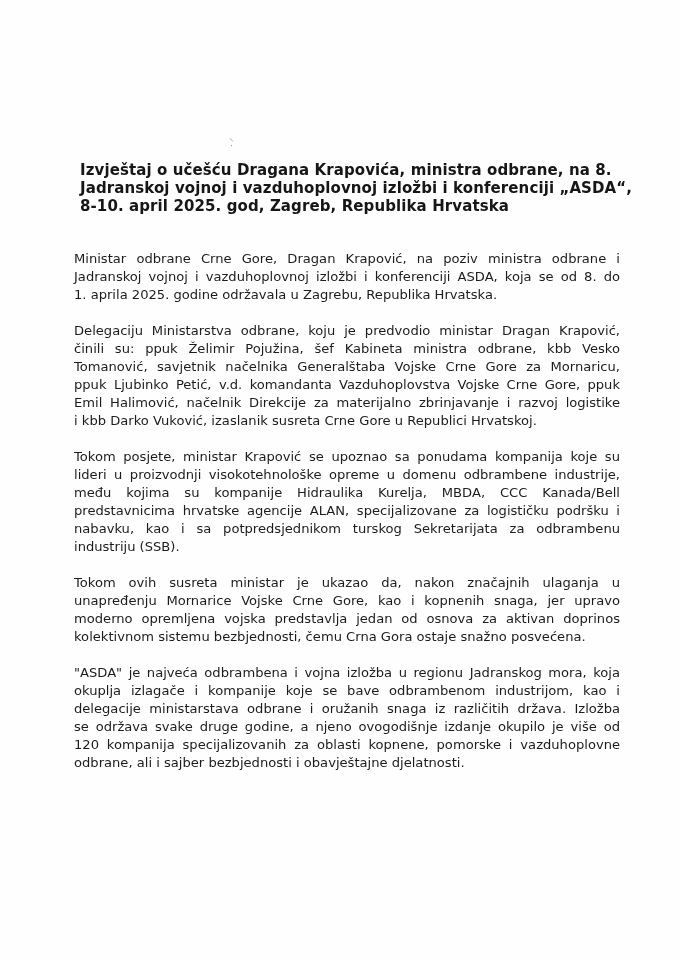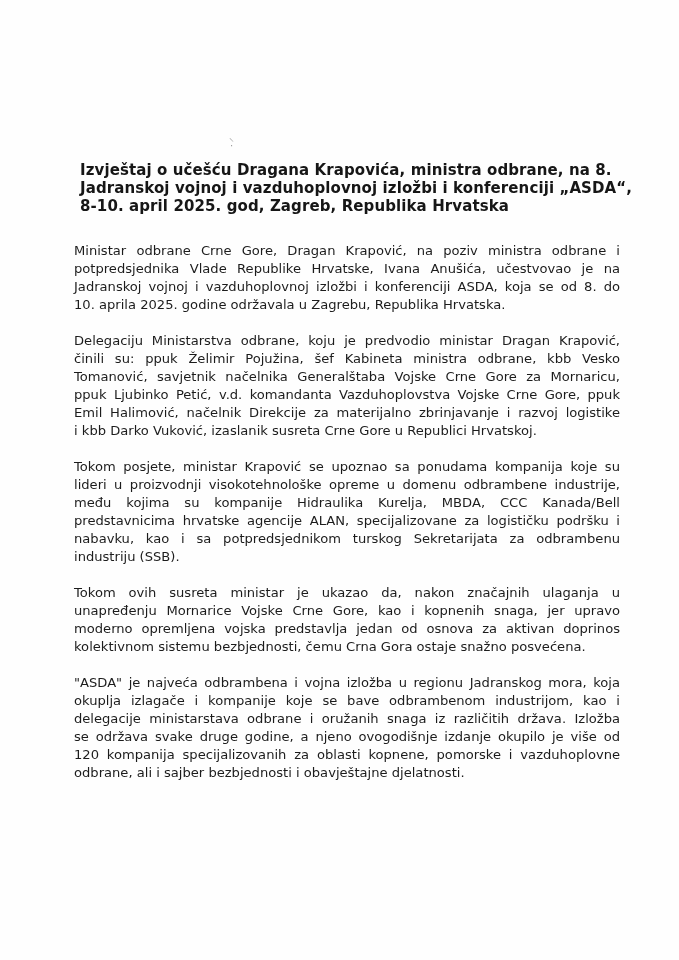--- a/index.html
+++ b/index.html
@@ -43,21 +43,21 @@
     .title .line { display: block; white-space: nowrap; }
     .body {
       position: absolute;
       left: 74px;
       top: 234px;
       width: 546px;
     }
     .para {
       font-size: 13.1px;
       line-height: 18px;
-      margin: 8px 0 18px 0;
+      margin: 16px 0 18px 0;
       color: #1c1c1c;
     }
     .para .line {
       display: block;
       white-space: nowrap;
       text-align: justify;
       text-align-last: justify;
     }
     .para .line.last {
       text-align-last: left;
@@ -74,23 +74,22 @@
   <div class="title">
     <span class="line">Izvještaj o učešću Dragana Krapovića, ministra odbrane, na 8.</span>
     <span class="line">Jadranskoj vojnoj i vazduhoplovnoj izložbi i konferenciji „ASDA“,</span>
     <span class="line">8-10. april 2025. god, Zagreb, Republika Hrvatska</span>
   </div>
 
   <div class="body">
 
     <p class="para">
       <span class="line">Ministar odbrane Crne Gore, Dragan Krapović, na poziv ministra odbrane i</span>
-      <span class="line">potpredsjednika Vlade Republike Hrvatske, Ivana Anušića, učestvovao je na</span>
       <span class="line">Jadranskoj vojnoj i vazduhoplovnoj izložbi i konferenciji ASDA, koja se od 8. do</span>
-      <span class="line last">10. aprila 2025. godine održavala u Zagrebu, Republika Hrvatska.</span>
+      <span class="line last">1. aprila 2025. godine održavala u Zagrebu, Republika Hrvatska.</span>
     </p>
 
     <p class="para">
       <span class="line">Delegaciju Ministarstva odbrane, koju je predvodio ministar Dragan Krapović,</span>
       <span class="line">činili su:  ppuk Želimir Pojužina, šef Kabineta ministra odbrane, kbb Vesko</span>
       <span class="line">Tomanović, savjetnik načelnika Generalštaba Vojske Crne Gore za Mornaricu,</span>
       <span class="line">ppuk Ljubinko Petić, v.d. komandanta Vazduhoplovstva Vojske Crne Gore, ppuk</span>
       <span class="line">Emil Halimović, načelnik Direkcije za materijalno zbrinjavanje i razvoj logistike</span>
       <span class="line last">i kbb Darko Vuković, izaslanik susreta Crne Gore u Republici Hrvatskoj.</span>
     </p>

